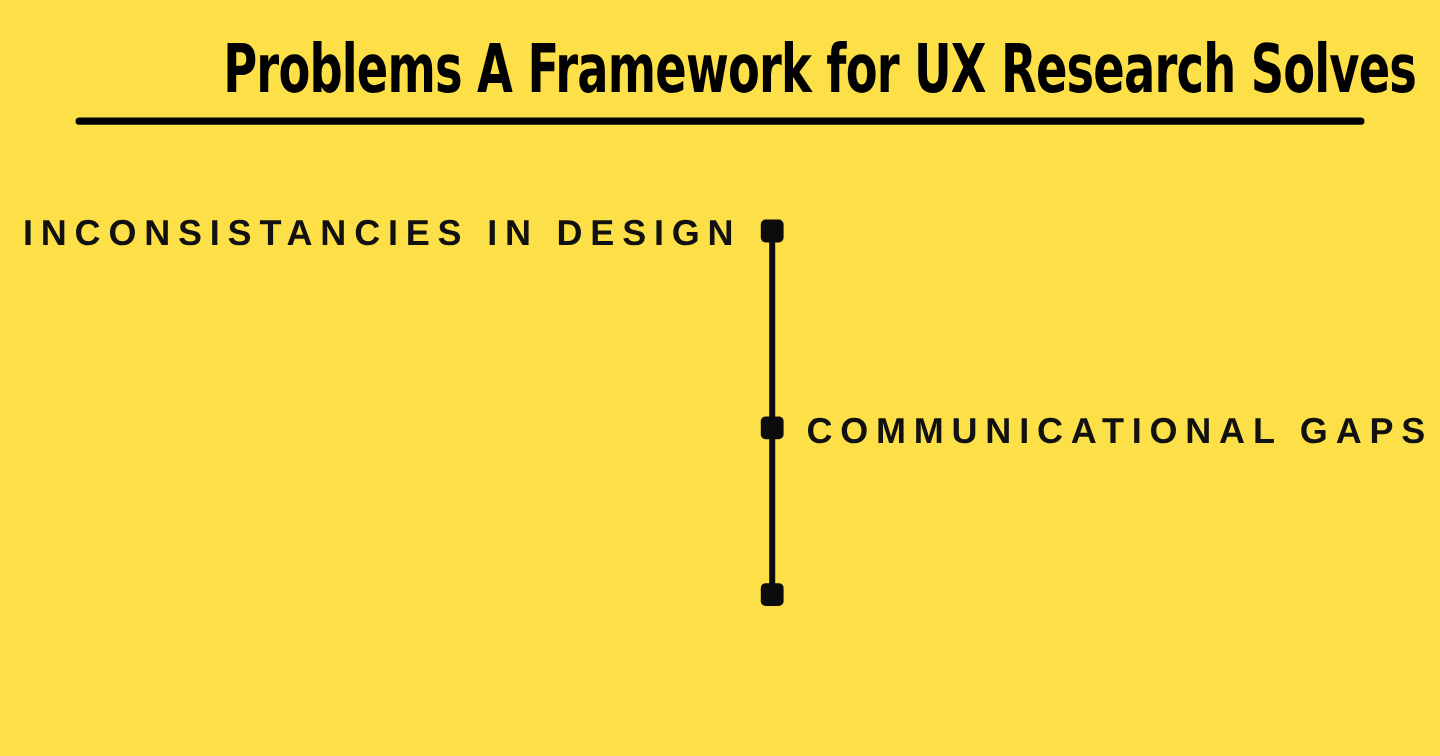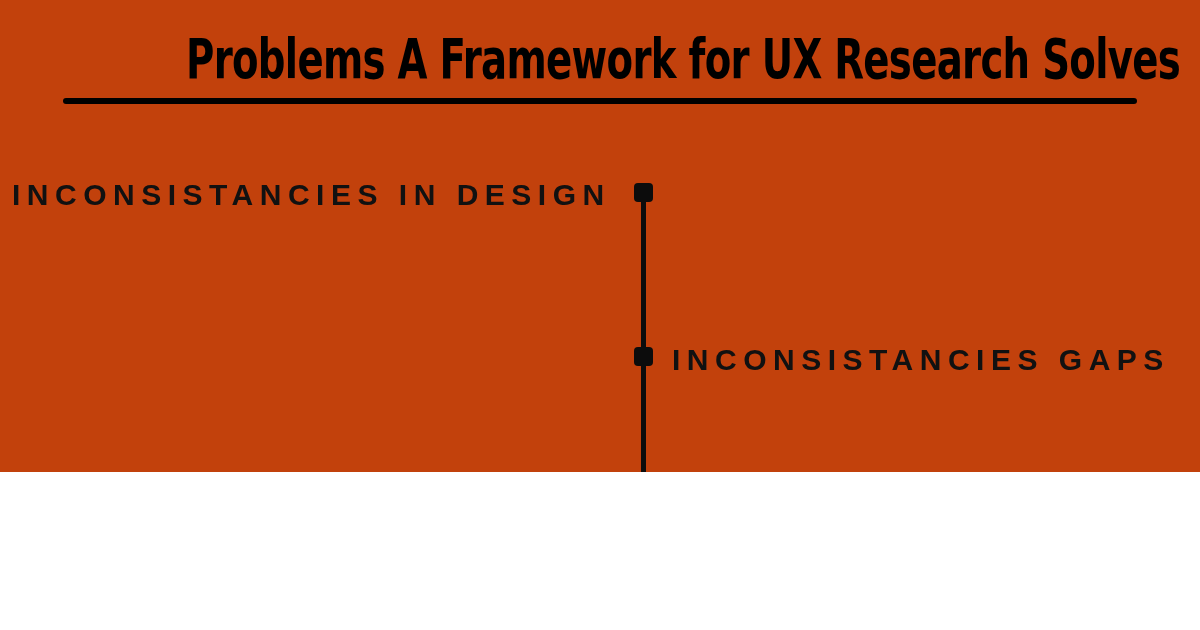--- a/index.html
+++ b/index.html
@@ -1,21 +1,21 @@
 <!DOCTYPE html>
 <html><head>
 <meta charset="utf-8">
 <style>
   * { margin: 0; padding: 0; box-sizing: border-box; }
   html, body { background: #ffffff; }
   .canvas {
     position: relative;
     width: 1200px;
-    height: 472px;
-    background: #c2410c;
+    height: 630px;
+    background: #fde047;
     overflow: hidden;
     font-family: "Liberation Sans", sans-serif;
   }
   .title {
     position: absolute;
     top: 28px;
     left: 0;
     width: 1200px;
     text-align: center;
     white-space: nowrap;
@@ -60,22 +60,22 @@
     position: absolute;
     font-family: "Liberation Sans", sans-serif;
     font-weight: 700;
     font-size: 30px;
     line-height: 30px;
     letter-spacing: 6.5px;
     color: #111111;
     white-space: nowrap;
   }
   .node-label.left {
-    left: 12px;
-    text-align: left;
+    left: 0;
+    text-align: center;
   }
   .node-label.l0 { top: 180px; width: 637px; }
   .node-label.l1 { top: 345px; left: 672px; }
   .node-label.l2 { top: 472px; width: 618px; }
 </style>
 </head>
 <body>
 
 <div class="canvas">
 
@@ -84,16 +84,16 @@
   <div class="title-underline"></div>
 
   <div class="timeline-line"></div>
 
   <div class="node-marker m0"></div>
   <div class="node-marker m1"></div>
   <div class="node-marker m2"></div>
 
   <div class="node-label left l0">INCONSISTANCIES IN DESIGN</div>
 
-  <div class="node-label l1">INCONSISTANCIES GAPS</div>
+  <div class="node-label l1">COMMUNICATIONAL GAPS</div>
 
 
 </div>
 
 </body></html>

